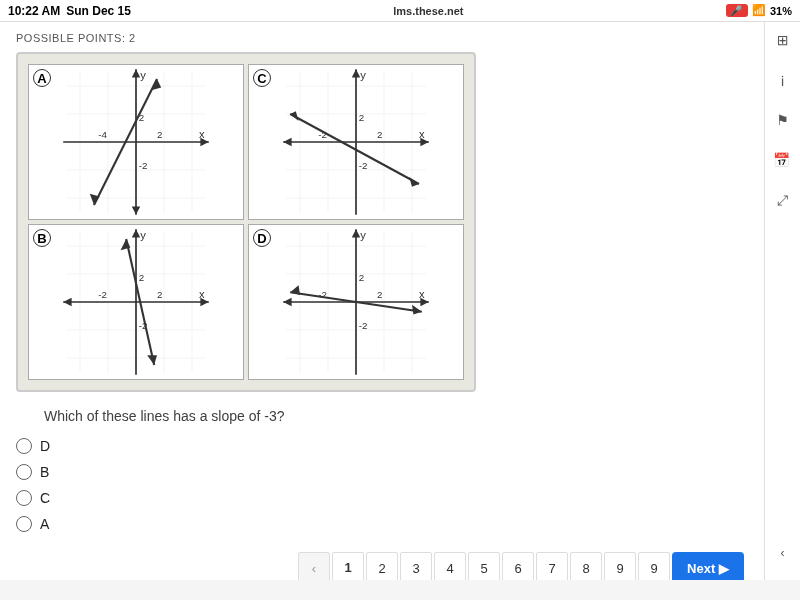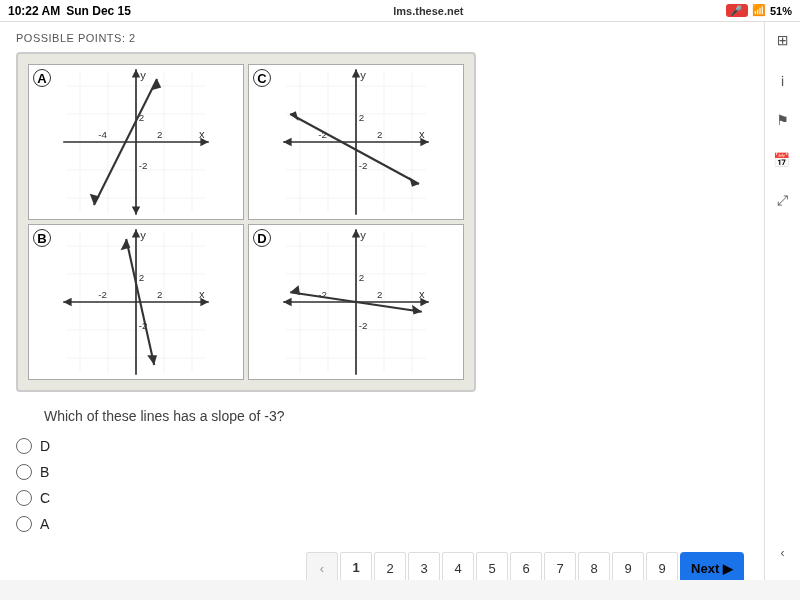--- a/index.html
+++ b/index.html
@@ -182,41 +182,41 @@
     .page-btn.active {
       border-bottom: 2px solid #333;
       font-weight: bold;
     }
     .page-btn.nav {
       background: #f5f5f5;
       color: #999;
     }
     .page-btn.next {
       background: #1a73e8;
-      color: #000000;
+      color: #ffffff;
       border: none;
-      width: 64px;
+      width: 72px;
       font-size: 13px;
       font-weight: 600;
       border-radius: 4px;
     }
   </style>
 </head>
 <body>
 
 <div class="status-bar">
   <div class="status-bar-left">
     <span>10:22 AM</span>
     <span>Sun Dec 15</span>
   </div>
   <div class="status-bar-center">lms.these.net</div>
   <div class="status-bar-right">
     <span style="background:#e53935;color:white;padding:1px 5px;border-radius:3px;font-size:10px;">🎤</span>
     <span>📶</span>
-    <span>51%</span>
+    <span>31%</span>
   </div>
 </div>
 
 <div class="main-container">
 
   <div class="content-area">
 
     <div class="points-header">POSSIBLE POINTS: 2</div>
 
     <div class="graph-container">

